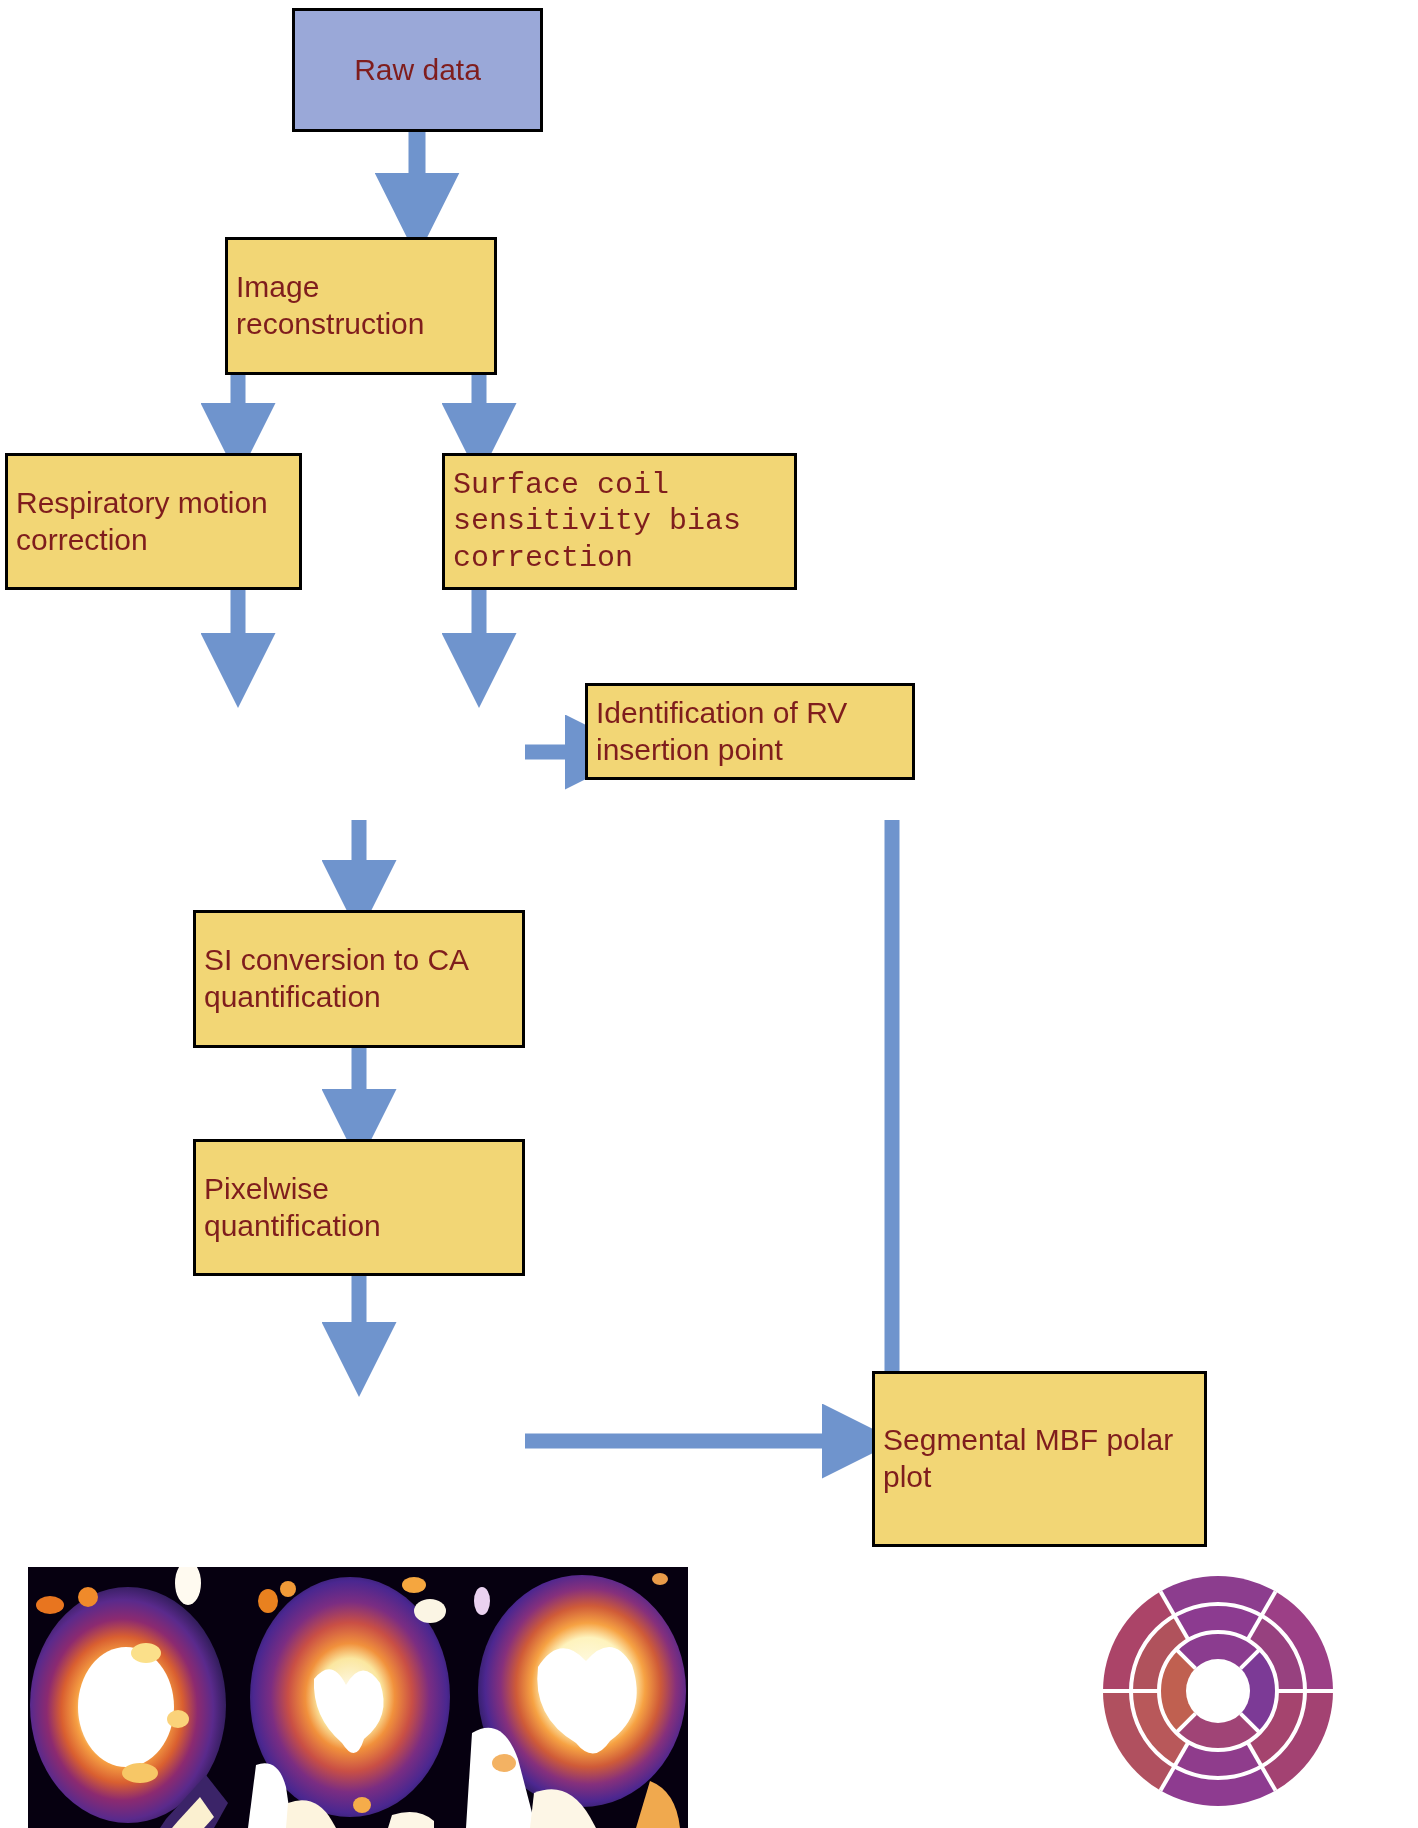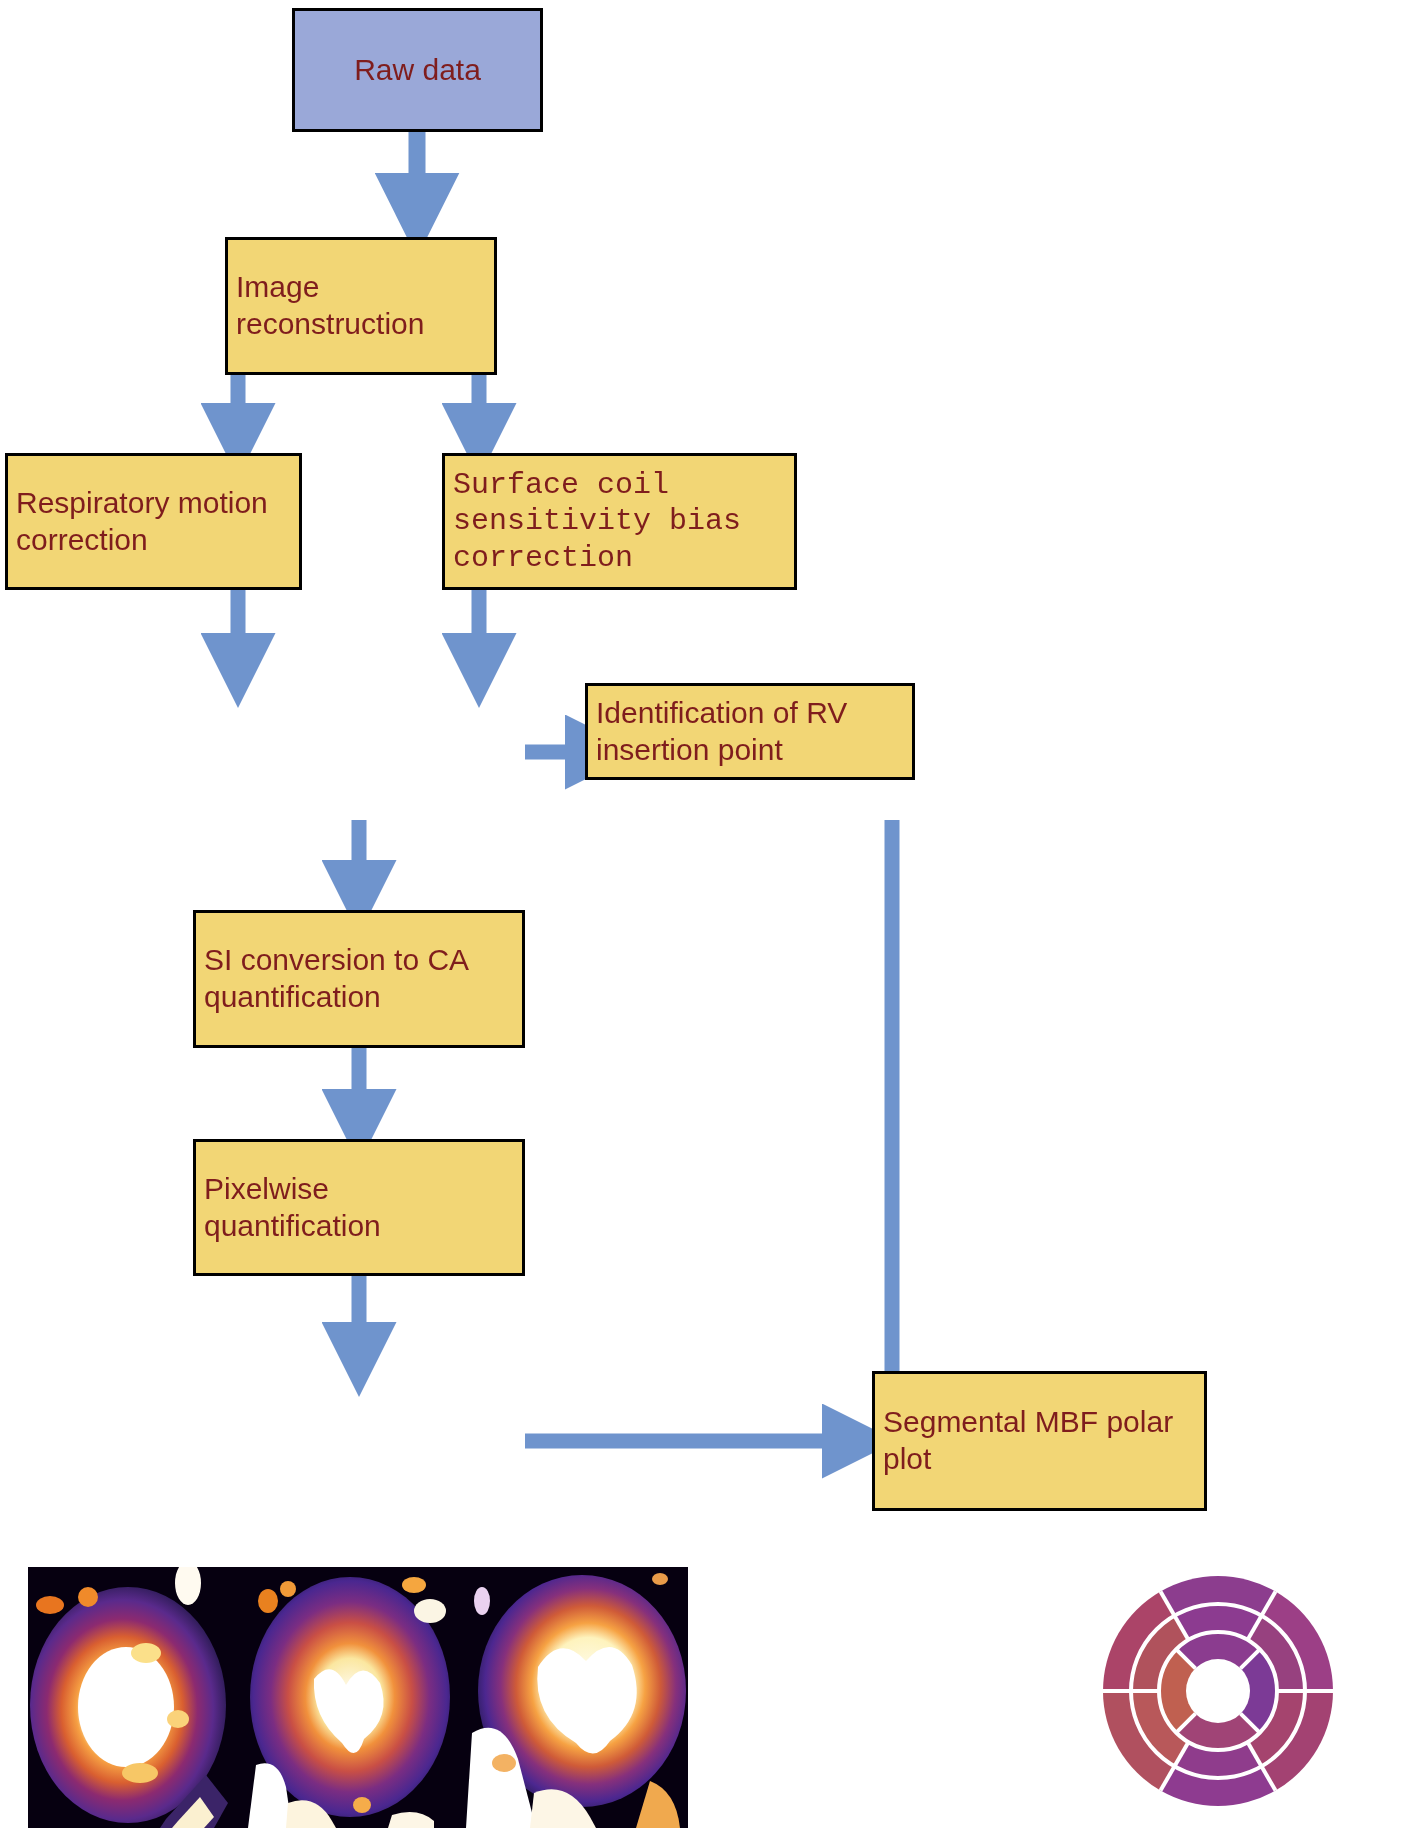--- a/index.html
+++ b/index.html
@@ -133,21 +133,21 @@
 
   <div class="node node-step" style="left:193px; top:910px; width:332px; height:138px;">
     <span>SI conversion to CA quantification</span>
   </div>
 
   <div class="node node-step" style="left:193px; top:1139px; width:332px; height:137px;">
     <span>Pixelwise quantification</span>
   </div>
 
 
-  <div class="node node-step" style="left:872px; top:1371px; width:335px; height:140px;">
+  <div class="node node-step" style="left:872px; top:1371px; width:335px; height:176px;">
     <span>Segmental MBF polar plot</span>
   </div>
 
   <div class="imgstrip" style="left:28px; top:1567px; width:660px; height:261px;">
 
     <div class="mbf-img" style="width:214px;height:261px;">
       <svg width="214" height="261" viewBox="0 0 214 261">
         <defs>
           <radialGradient id="ring1" cx="47%" cy="52%" r="62%">
             <stop offset="0%" stop-color="#ffffff"></stop>

